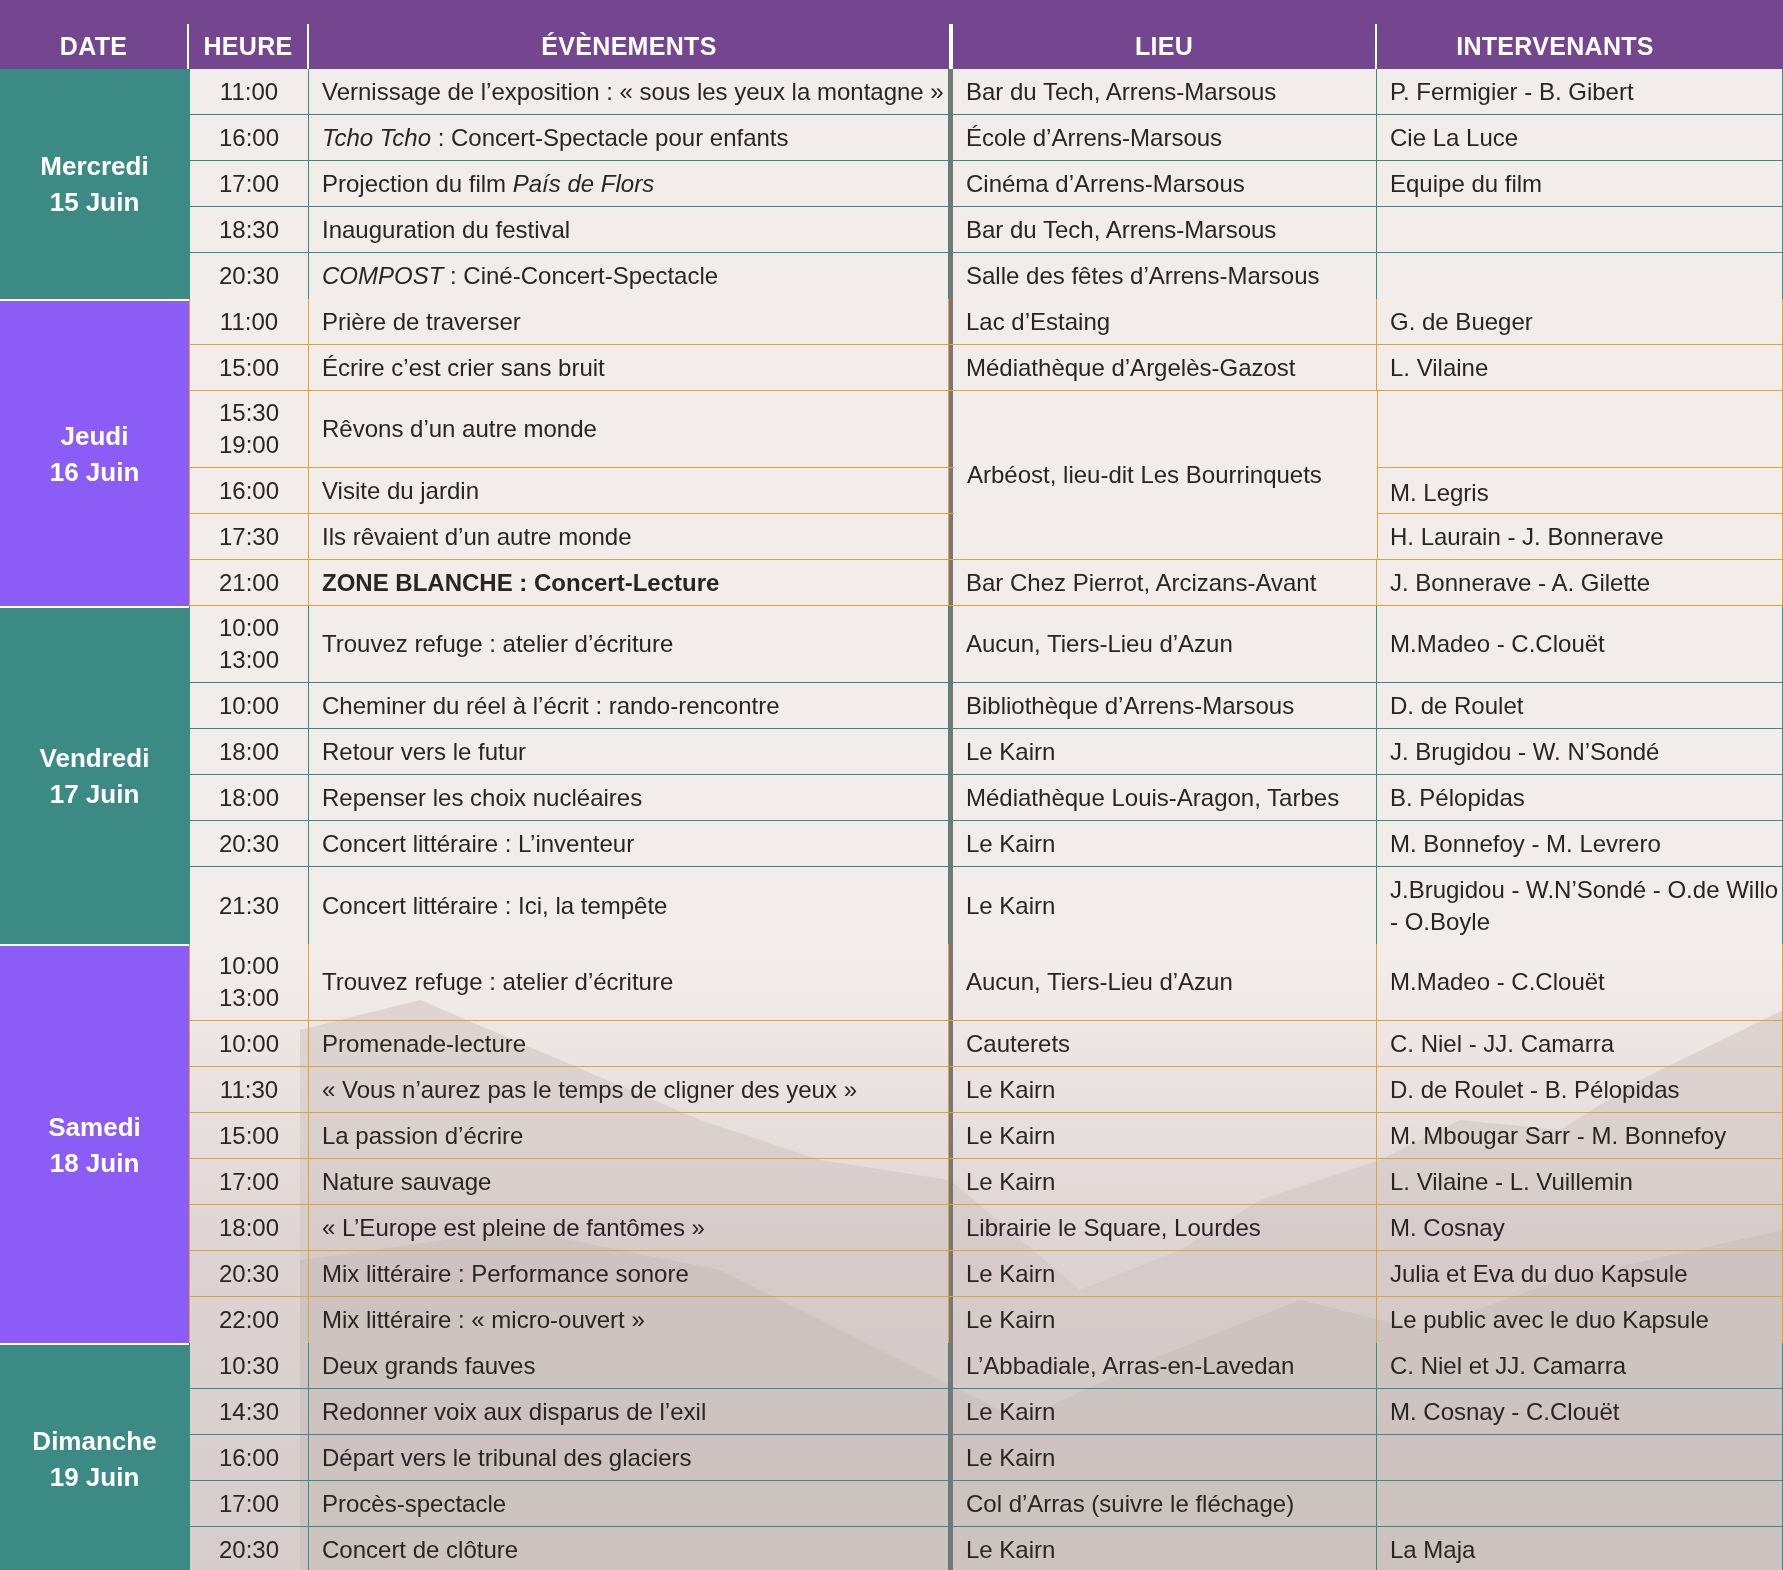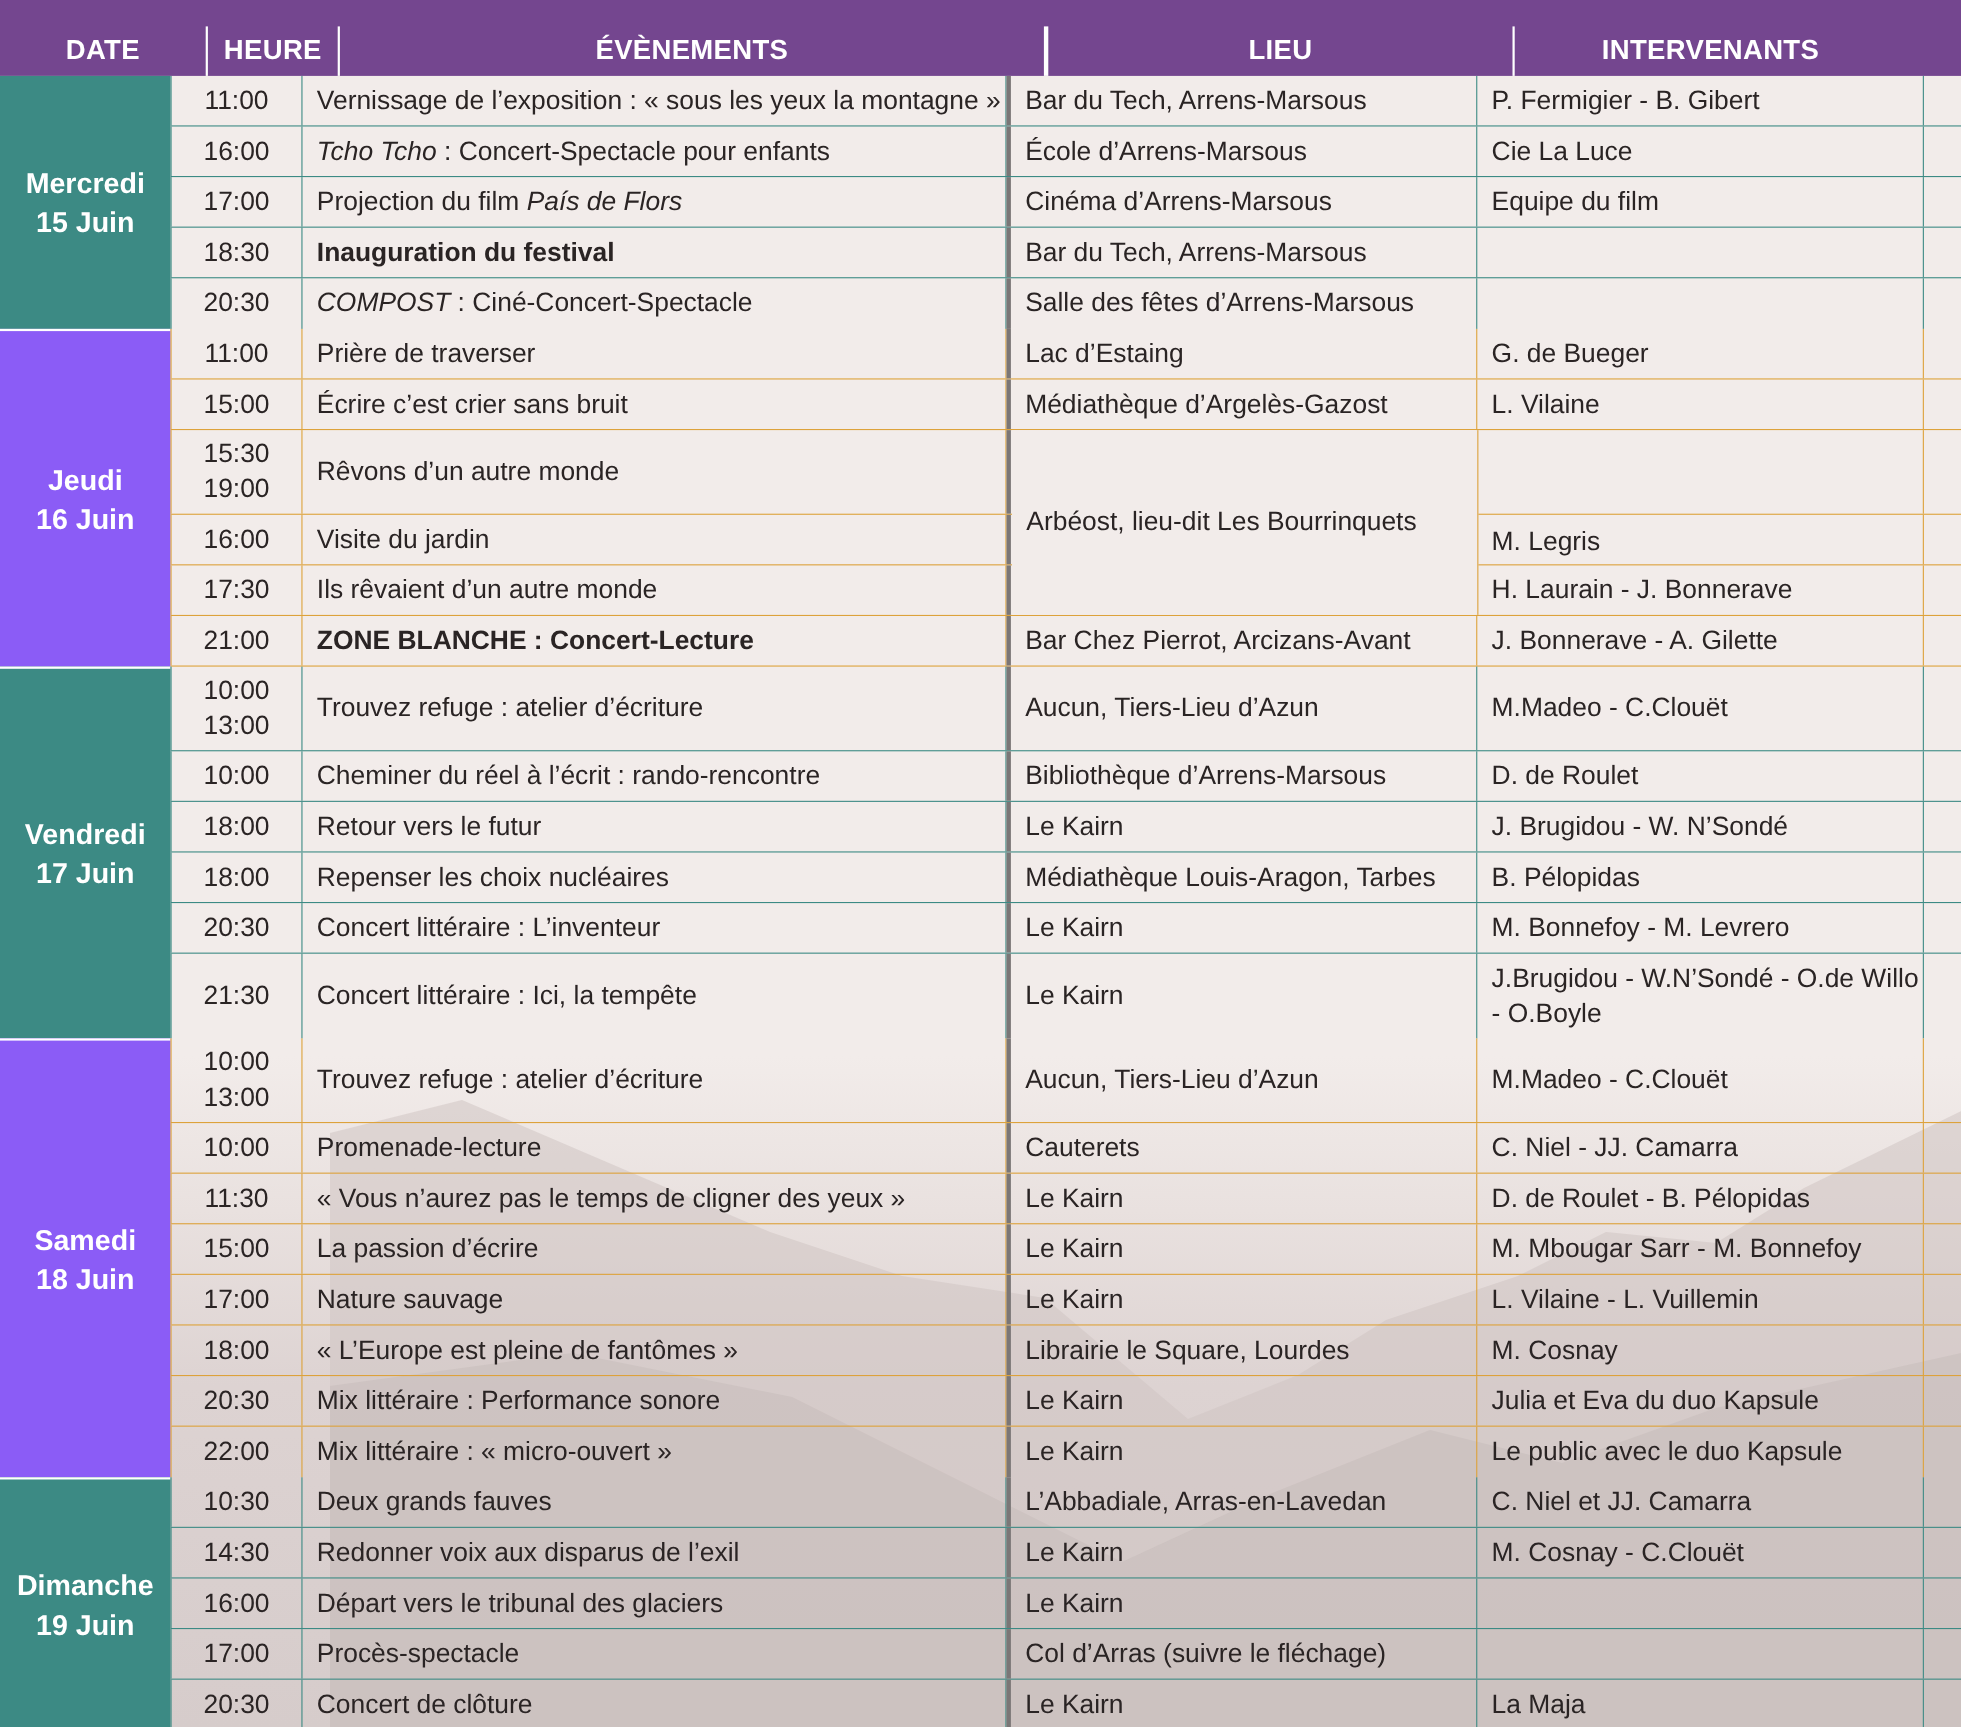--- a/index.html
+++ b/index.html
@@ -32,21 +32,21 @@
   .c-time { width: 120px; }
   .c-evt  { width: 640px; }
   .c-div  { width: 4px; }
   .c-lieu { width: 424px; }
   .c-int  { width: 356px; }
 
   .hdr .c-div { background: #74468f; border-left: 2px solid #74468f; }
 
   .day { display: flex; position: relative; }
   .day .dlabel {
-    width: 155px; flex: none; color: #fff; font-weight: bold; font-size: 26px;
+    width: 189px; flex: none; color: #fff; font-weight: bold; font-size: 26px;
     display: flex; flex-direction: column; align-items: center; justify-content: center;
     line-height: 36px; text-align: center; box-sizing: border-box;
     border-top: 2px solid #ffffff;
   }
   .day.teal .dlabel { background: #3c8a84; }
   .day.gold .dlabel { background: #8b5cf6; }
   .rows { flex: 1; position: relative; }
   .row { display: flex; height: 46px; box-sizing: border-box; border-bottom: 1.5px solid; }
   .row.dbl { height: 77px; }
   .day.teal .row { border-color: #3c8a84; }
@@ -144,21 +144,21 @@
             </div>
             <div class="cell int">
               <span>Equipe du film</span>
             </div>
           </div>
           <div class="row">
             <div class="cell time">
               <span>18:30</span>
             </div>
             <div class="cell evt">
-              <span style="white-space: pre; font-weight: bold;">Inauguration du festival</span>
+              <span style="white-space: pre;">Inauguration du festival</span>
             </div>
             <div class="cell div"></div>
             <div class="cell lieu">
               <span>Bar du Tech, Arrens-Marsous</span>
             </div>
             <div class="cell int">
               <span></span>
             </div>
           </div>
           <div class="row">

